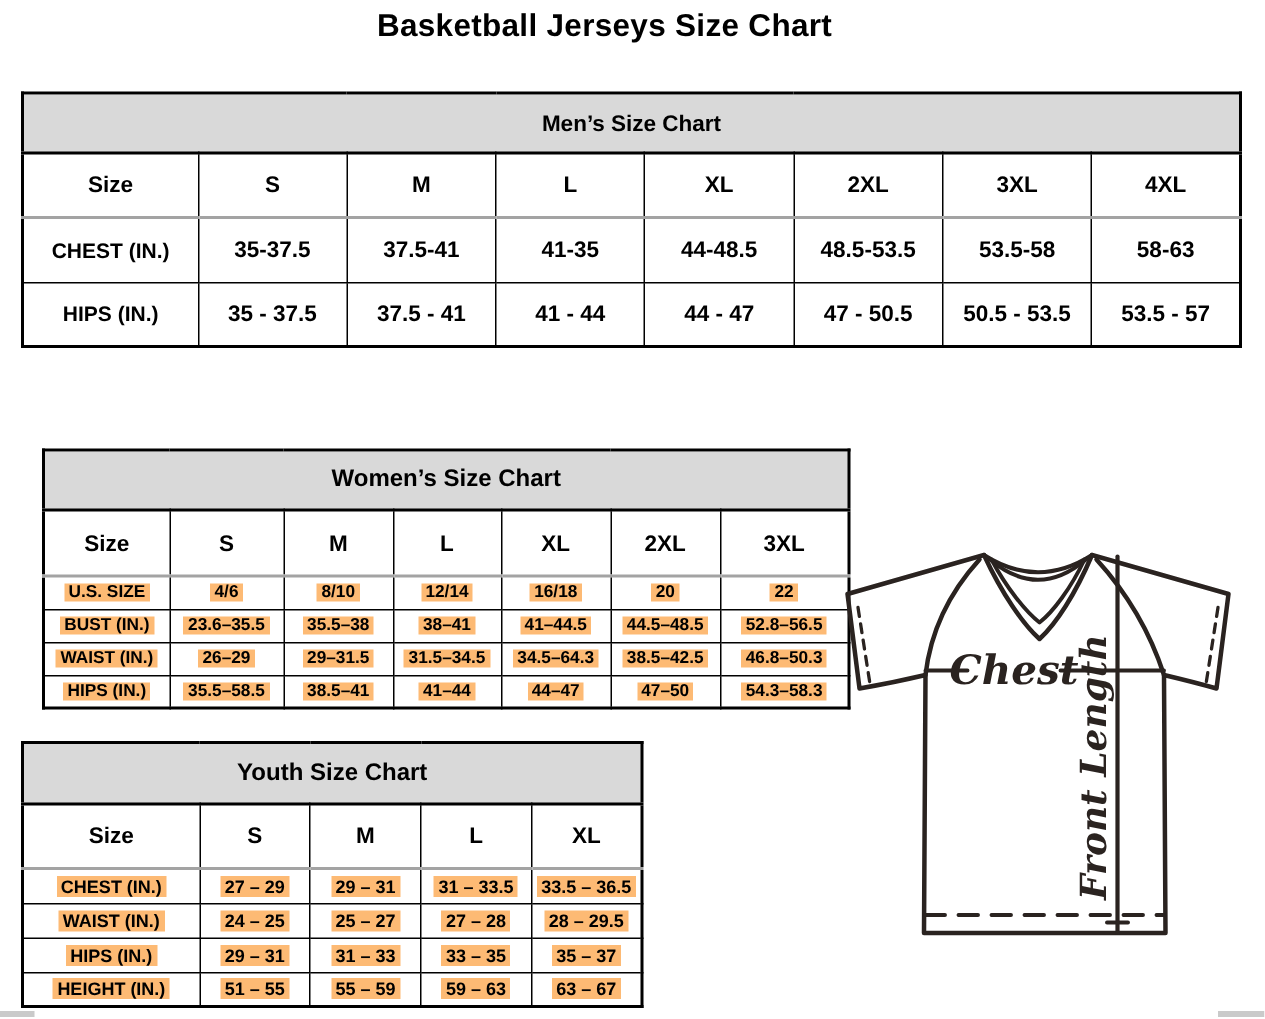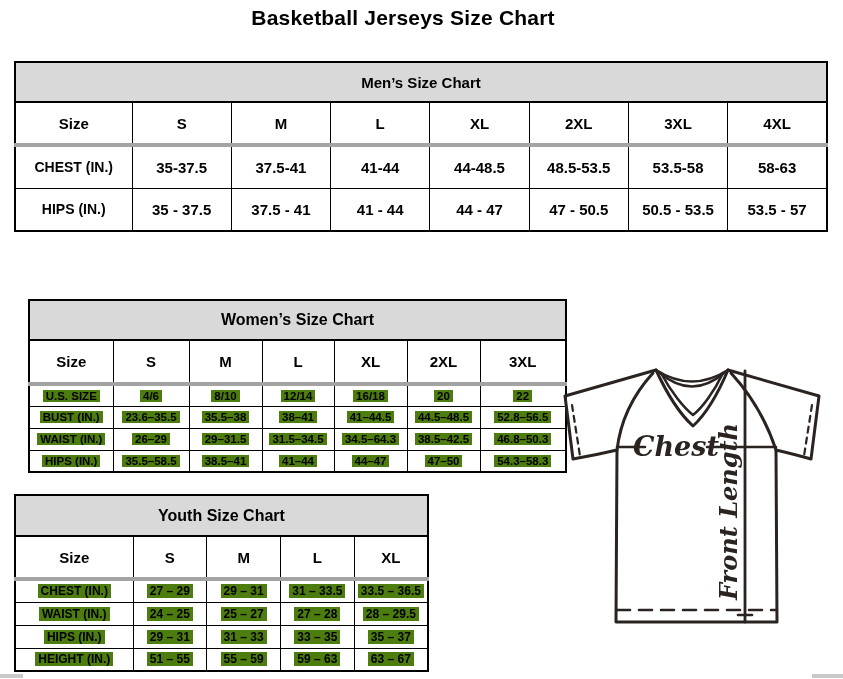--- a/index.html
+++ b/index.html
@@ -5,32 +5,32 @@
   html,body{margin:0;padding:0;background:#ffffff;}
   #page{position:relative;width:843px;height:679px;background:#ffffff;overflow:hidden;
         font-family:"Liberation Sans",sans-serif;color:#000;padding-left:32px;}
   .title{position:absolute;left:0;top:6px;width:806px;text-align:center;
          font-size:21px;font-weight:bold;letter-spacing:.2px;}
   table{border-collapse:collapse;table-layout:fixed;background:#fff;}
   table.sz{position:absolute;border:2px solid #000;}
   .sz td{border:1px solid #000;text-align:center;vertical-align:middle;
          font-weight:bold;padding:0;overflow:hidden;white-space:nowrap;}
   .sz td.tblhdr{background:#d9d9d9;border-bottom:2px solid #000;font-size:16px;}
-  .sz tr.sizerow td{border-bottom:4px solid #a3a3a3;font-size:15px;}
+  .sz tr.sizerow td{border-bottom:2px solid #a3a3a3;font-size:15px;}
   #men{left:14px;top:61px;width:814px;}
   #men tr.hdr{height:40px;} #men tr.sizerow{height:43px;} #men tr.datarow{height:43px;}
   #men td{font-size:15px;}
   #men td.rowlabel{font-size:14px;}
   #women{left:28px;top:299px;width:539px;}
   #women tr.hdr{height:40px;} #women tr.sizerow{height:44px;}
   #women tr.datarow{height:22px;} #women tr.datarow td{font-size:11.5px;}
   #youth{left:14px;top:494px;width:415px;}
   #youth tr.hdr{height:41px;} #youth tr.sizerow{height:43px;}
   #youth tr.datarow{height:23px;} #youth tr.datarow td{font-size:12px;}
-  .hl{background:#4d7c0f;padding:0 3px;text-align:right;}
+  .hl{background:#fdba74;padding:0 3px;text-align:right;}
   #jersey{position:absolute;left:556px;top:363px;width:272px;height:265px;}
   .frag{position:absolute;top:674px;height:4px;background:#cacaca;}
   .frag.l{left:0;width:23px;} .frag.r{left:812px;width:31px;}
 </style>
 </head>
 <body>
 
 <div id="page">
 
   <div class="title">Basketball Jerseys Size Chart</div>
@@ -57,21 +57,21 @@
       <td>L</td>
       <td>XL</td>
       <td>2XL</td>
       <td>3XL</td>
       <td>4XL</td>
     </tr>
     <tr class="datarow">
       <td class="rowlabel">CHEST (IN.)</td>
       <td>35-37.5</td>
       <td>37.5-41</td>
-      <td>41-44</td>
+      <td>41-35</td>
       <td>44-48.5</td>
       <td>48.5-53.5</td>
       <td>53.5-58</td>
       <td>58-63</td>
     </tr>
     <tr class="datarow">
       <td class="rowlabel">HIPS (IN.)</td>
       <td>35 - 37.5</td>
       <td>37.5 - 41</td>
       <td>41 - 44</td>

